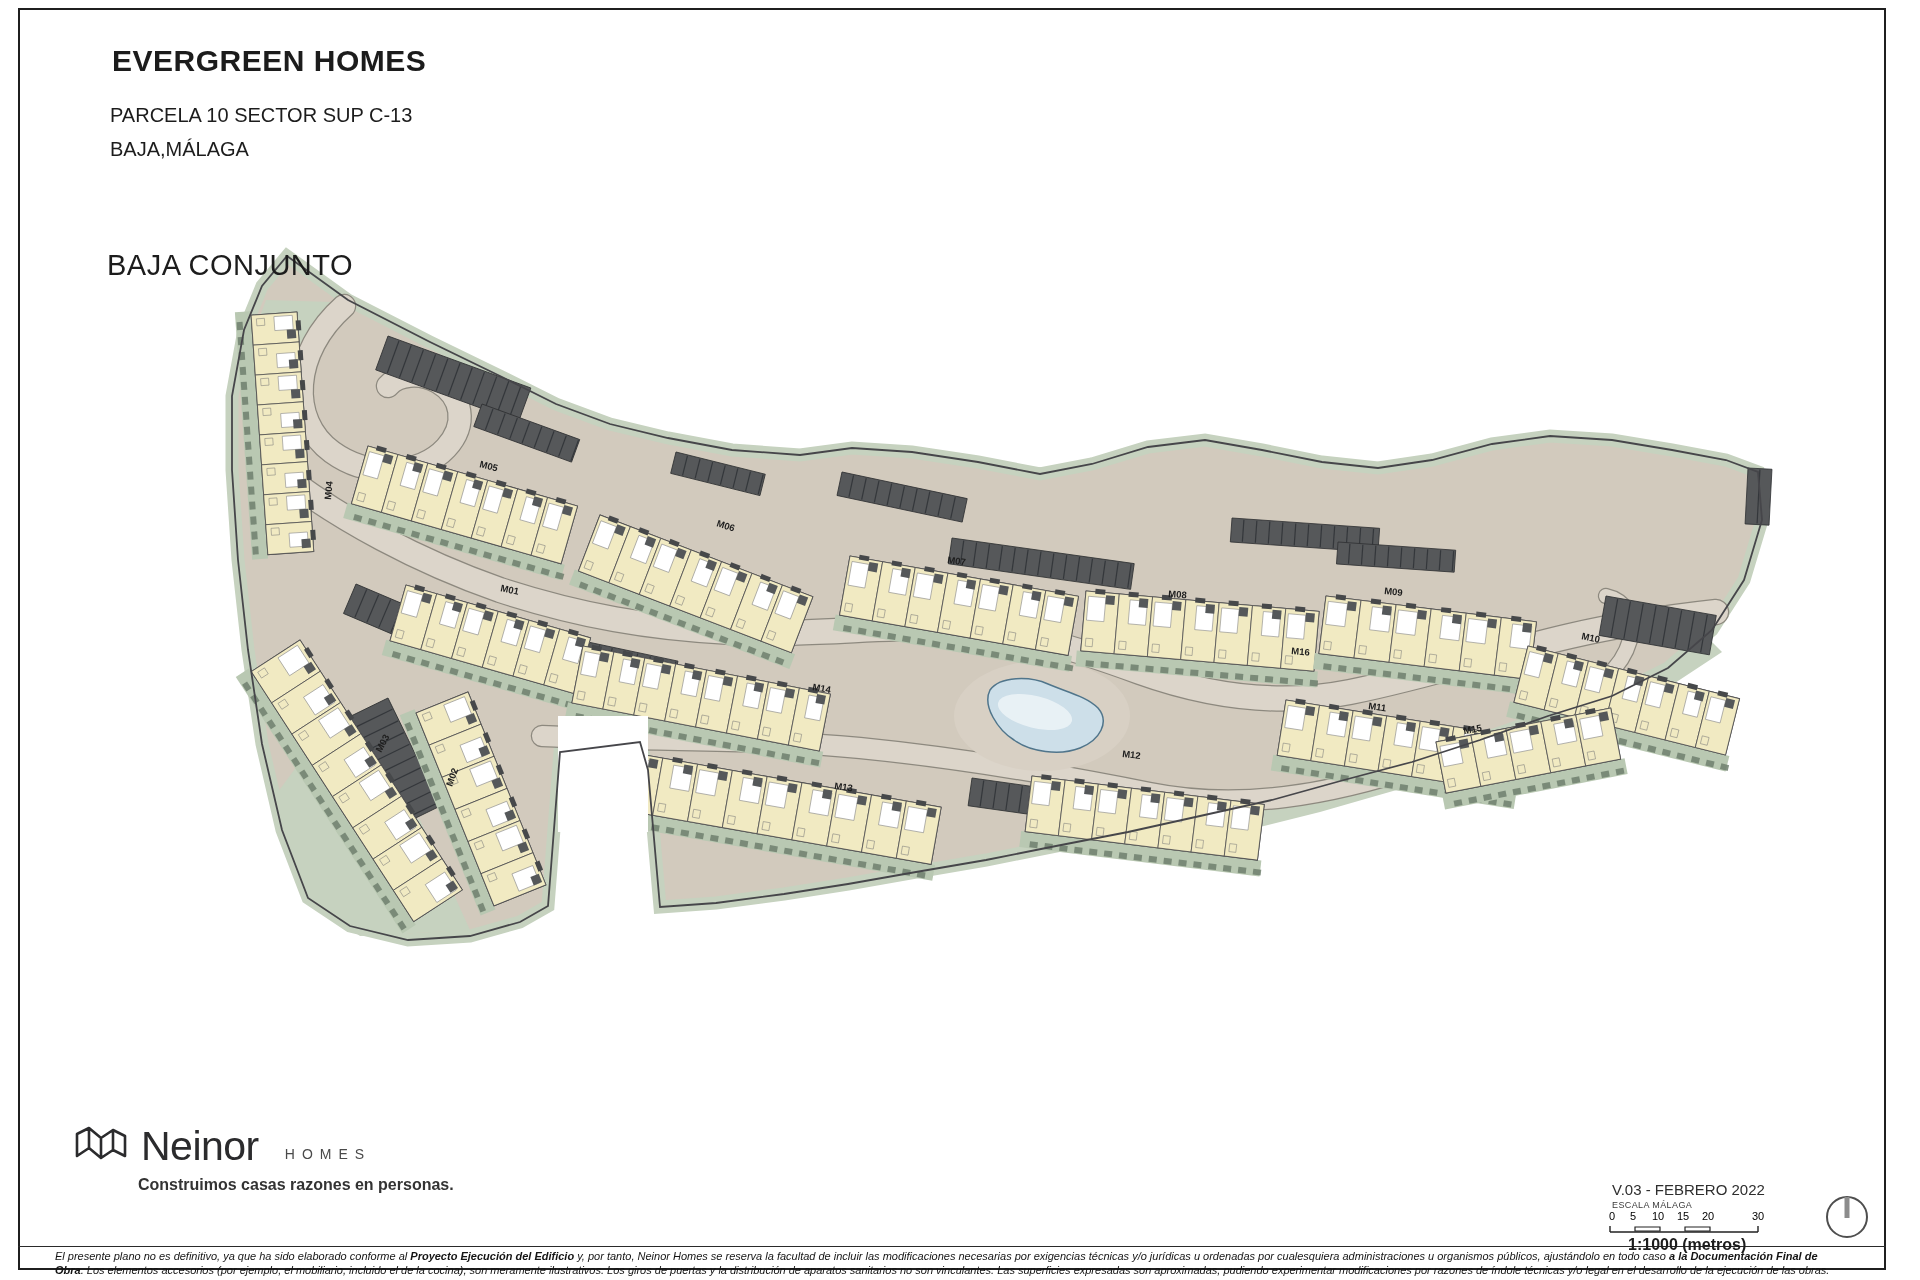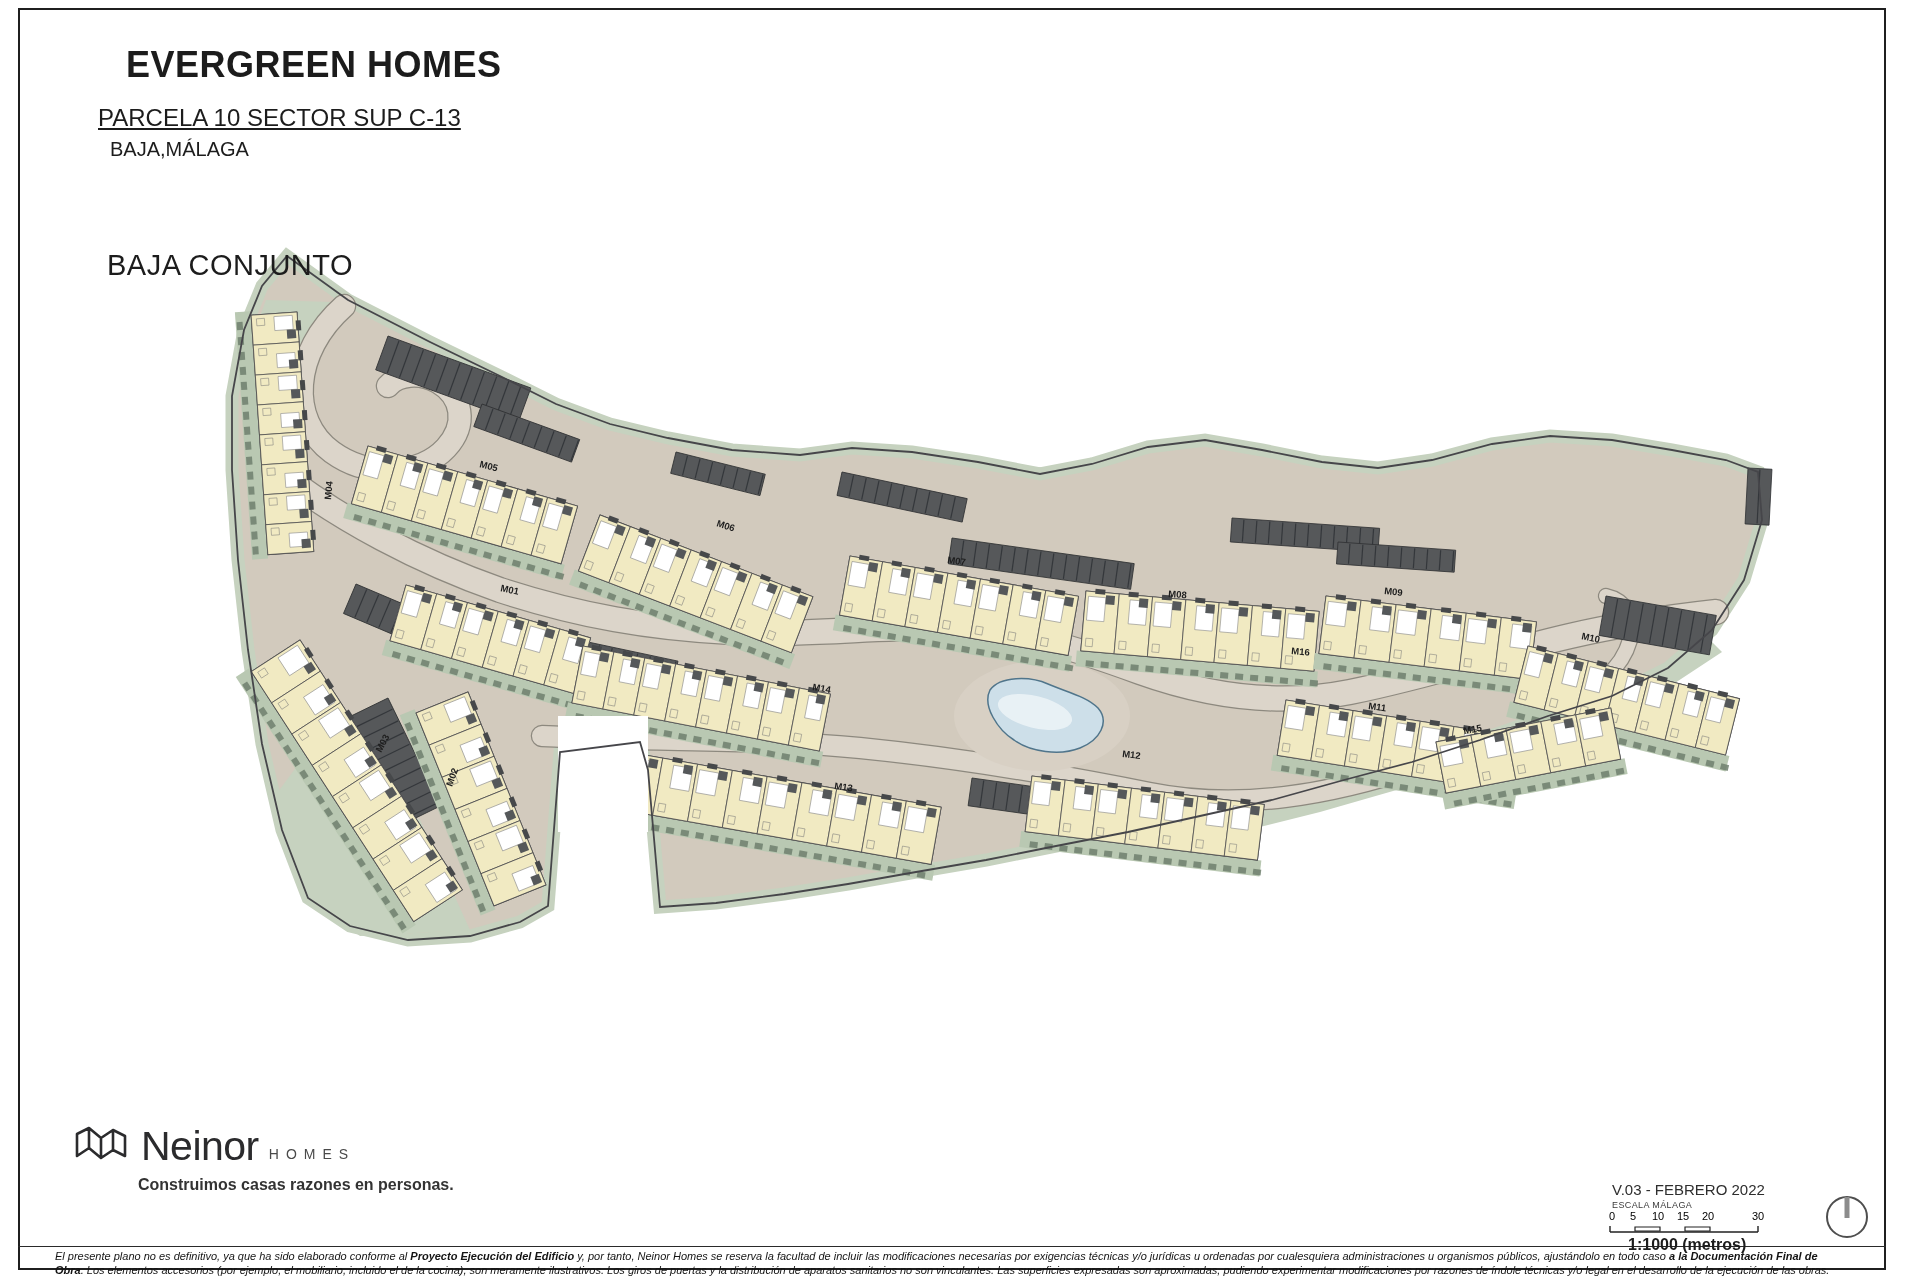--- a/index.html
+++ b/index.html
@@ -4,30 +4,30 @@
 <style>
   * { margin:0; padding:0; box-sizing:border-box; }
   html,body { width:1920px; height:1280px; background:#ffffff; overflow:hidden;
               font-family:"Liberation Sans", sans-serif; color:#1c1c1c; }
   .abs { position:absolute; }
   #sheet-frame { left:18px; top:8px; width:1868px; height:1262px;
                  border:2px solid #1f1f1f; }
   #footer-sep { left:18px; top:1246px; width:1868px; height:0;
                 border-top:1.5px solid #2a2a2a; }
   
-  #project-title   { left:126px; top:44px;  font-size:36px; font-weight:bold; letter-spacing:.5px; }
-  #project-line1   { left:98px; top:104px; font-size:24px;text-decoration:underline; }
+  #project-title   { left:112px; top:44px;  font-size:30px; font-weight:bold; letter-spacing:.5px; }
+  #project-line1   { left:110px; top:104px; font-size:20px; }
   #project-line2   { left:110px; top:138px; font-size:20px; }
   #view-title      { left:107px; top:220px; font-size:29px; letter-spacing:.5px;margin-top:29px; }
   
   #plan-svg { left:0; top:0; width:1920px; height:1280px; }
   
   #logo-row { left:75px; top:1126px; height:46px; display:flex; align-items:flex-start; }
   #brand-name { font-size:41px; font-weight:normal; color:#2b2b2d; line-height:40px; margin-left:14px; letter-spacing:-.5px;}
-  #brand-sub  { font-size:14px; color:#4a4a4a; letter-spacing:7px; margin-left:10px; margin-top:20px; }
+  #brand-sub  { font-size:14px; color:#4a4a4a; letter-spacing:7px; margin-left:26px; margin-top:20px; }
   #brand-tagline { left:138px; top:1176px; font-size:16px; font-weight:bold; color:#333; }
   
   #version-text { left:1612px; top:1181px; font-size:15px; color:#2e2e2e; }
   #scale-title  { left:1612px; top:1200px; font-size:9px;  color:#3a3a3a; letter-spacing:.4px; }
   #scale-bar-wrap { left:1608px; top:1210px; width:160px; height:26px; }
   #scale-ratio  { left:1628px; top:1236px; font-size:16px; font-weight:bold; }
   #compass { left:1823px; top:1192px; width:48px; height:48px; }
   
   #disclaimer { left:55px; top:1250px; width:1812px; font-size:11px; font-style:italic;
                 line-height:13.5px; text-align:justify; color:#141414; }

